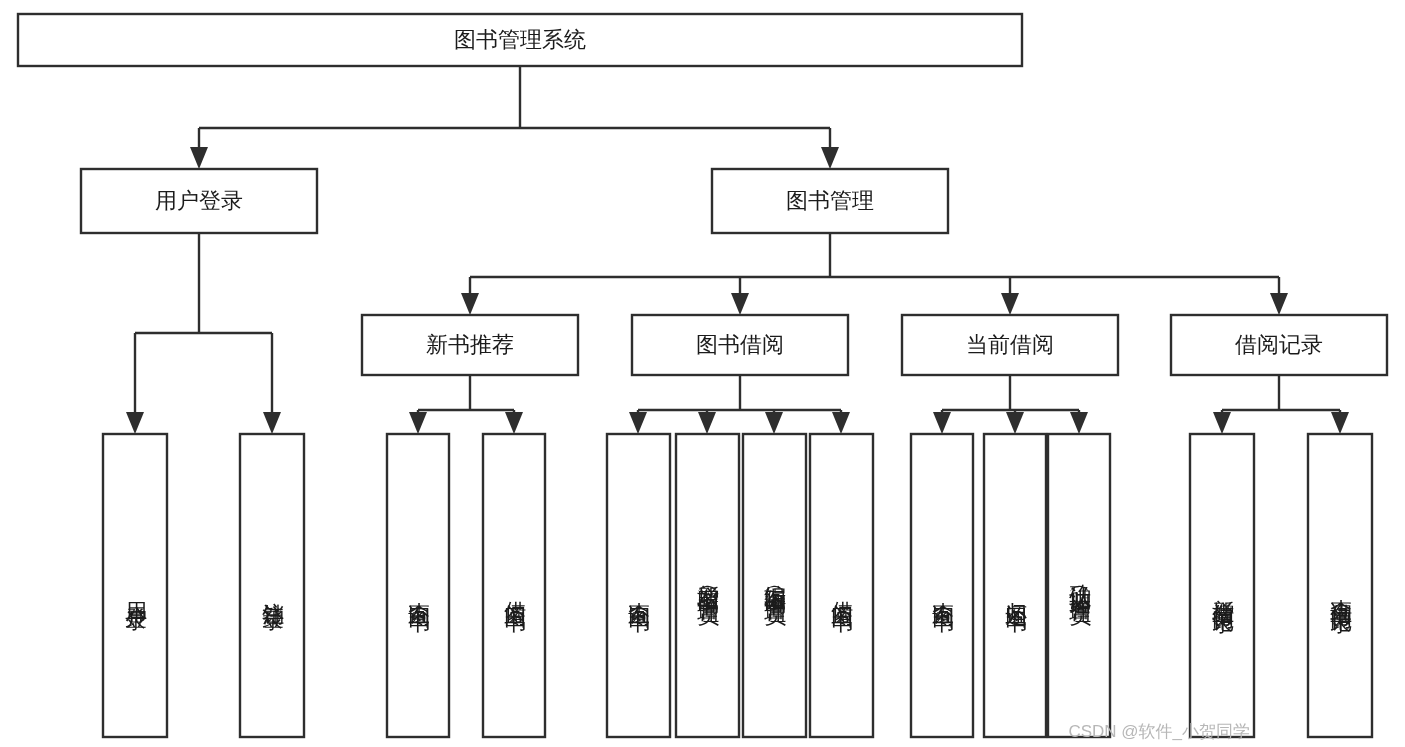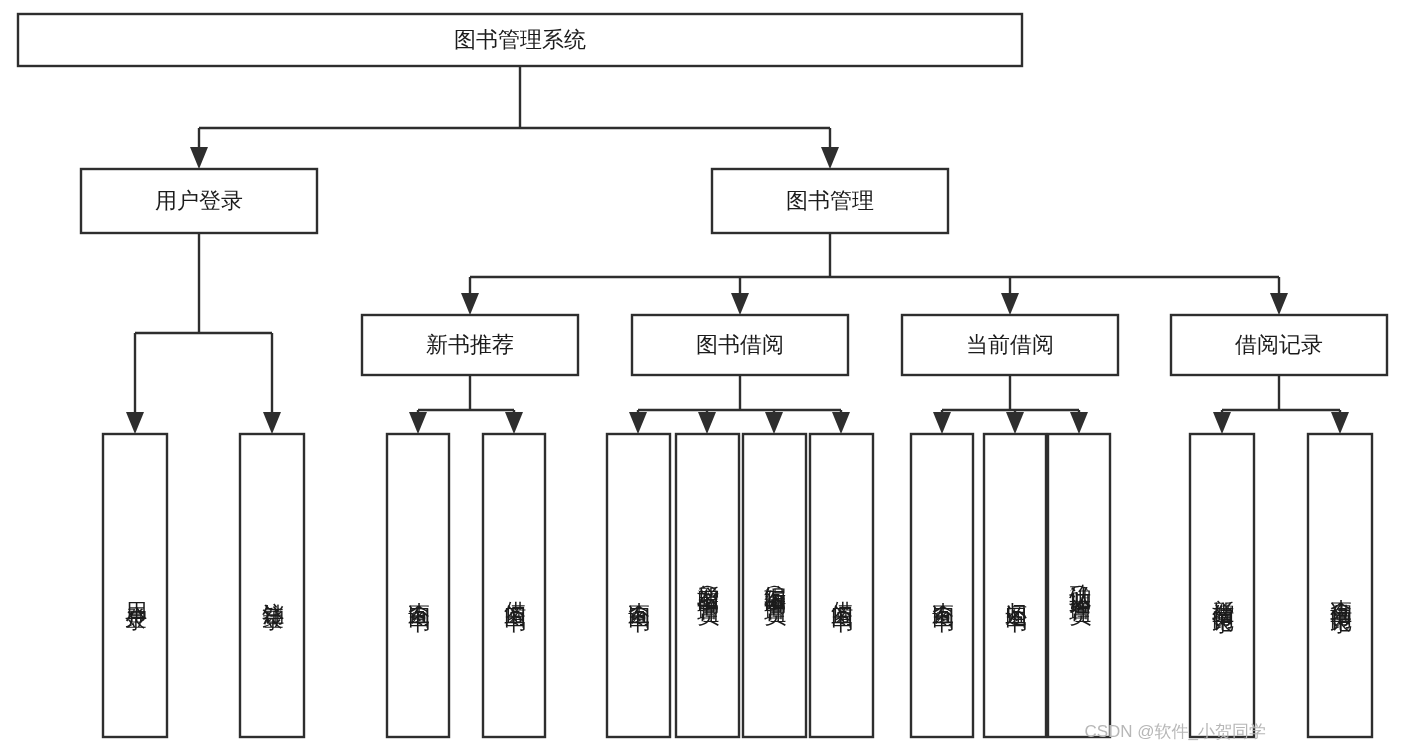--- a/index.html
+++ b/index.html
@@ -52,21 +52,21 @@
     font-family: "Liberation Sans", "DejaVu Sans", sans-serif;
     font-size: 22px;
     fill: #1b1b1b;
     text-anchor: middle;
     dominant-baseline: middle;
     writing-mode: vertical-rl;
     letter-spacing: 3px;
   }
   .watermark {
     position: absolute;
-    right: 4px;
+    right: 20px;
     bottom: 4px;
     font-family: "Liberation Sans", "DejaVu Sans", sans-serif;
     font-size: 17px;
     color: #b7b7b7;
     white-space: nowrap;
     user-select: none;
   }
 </style>
 </head>
 <body>

